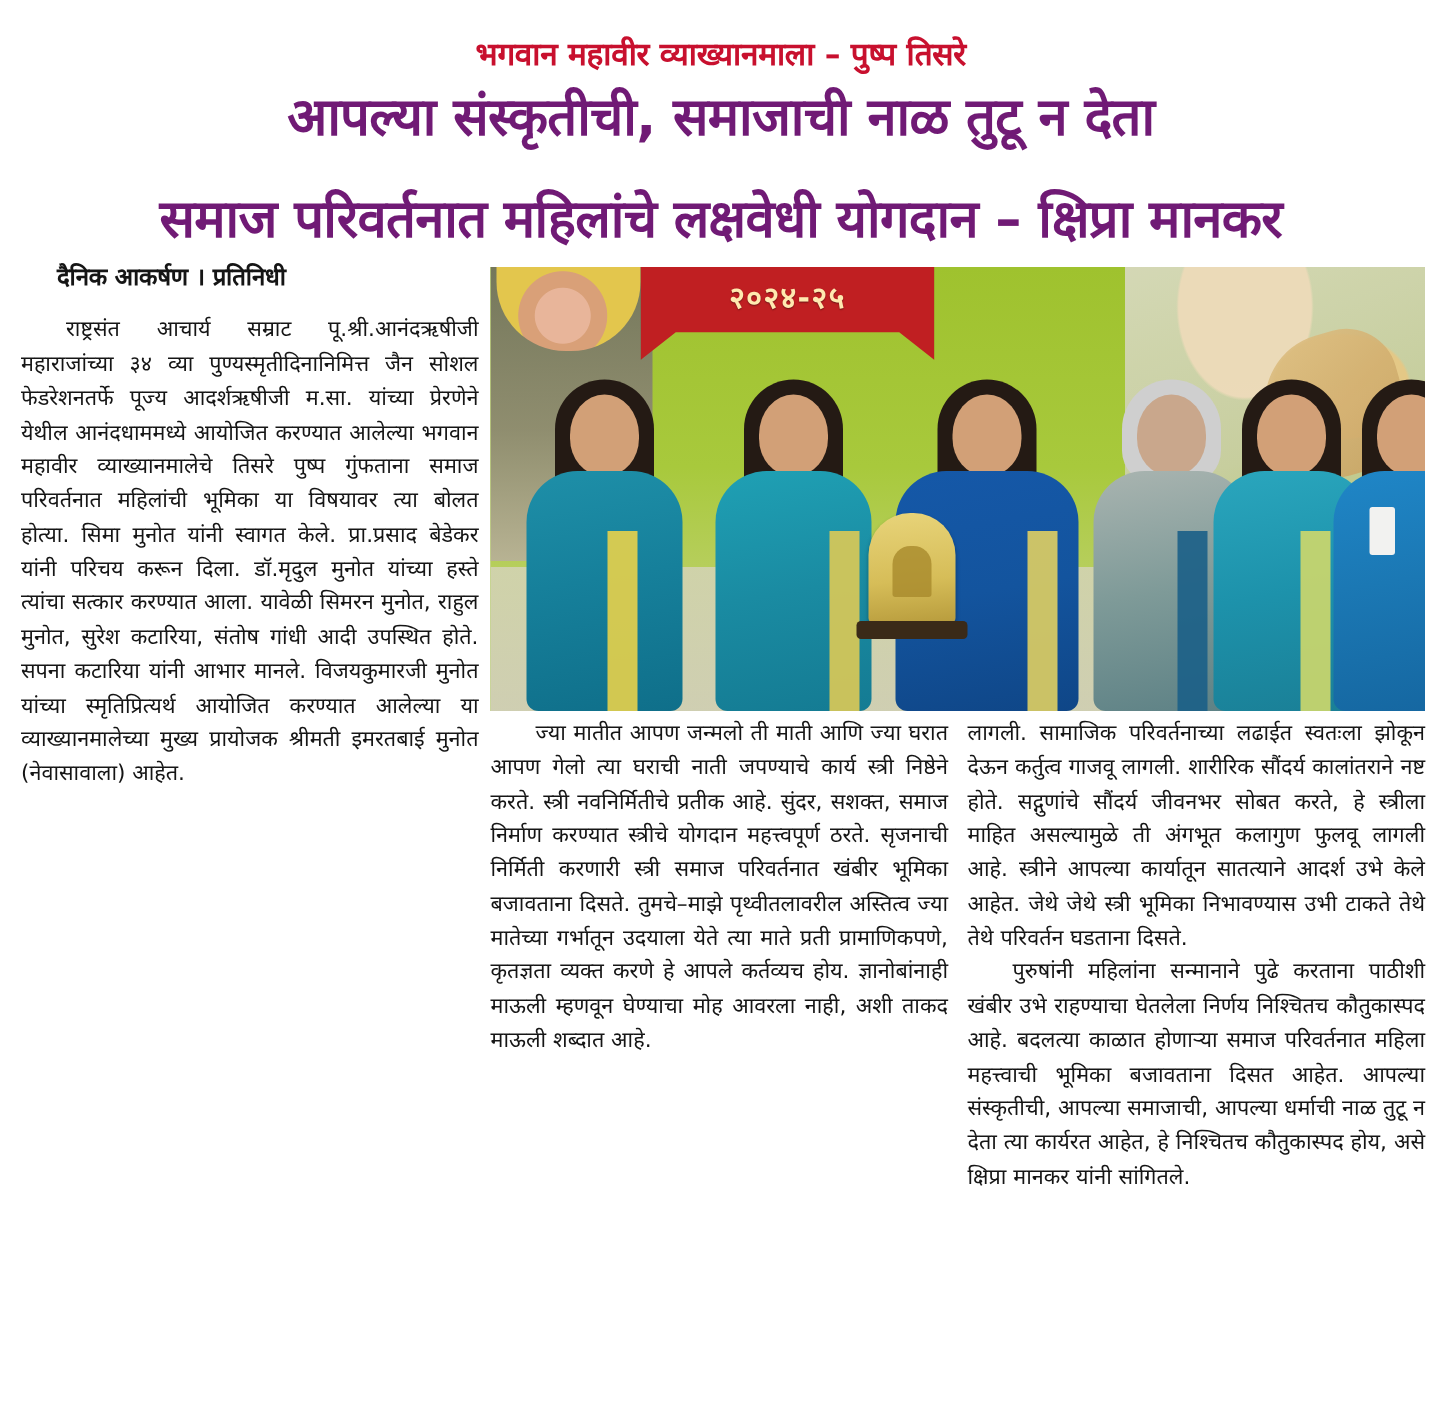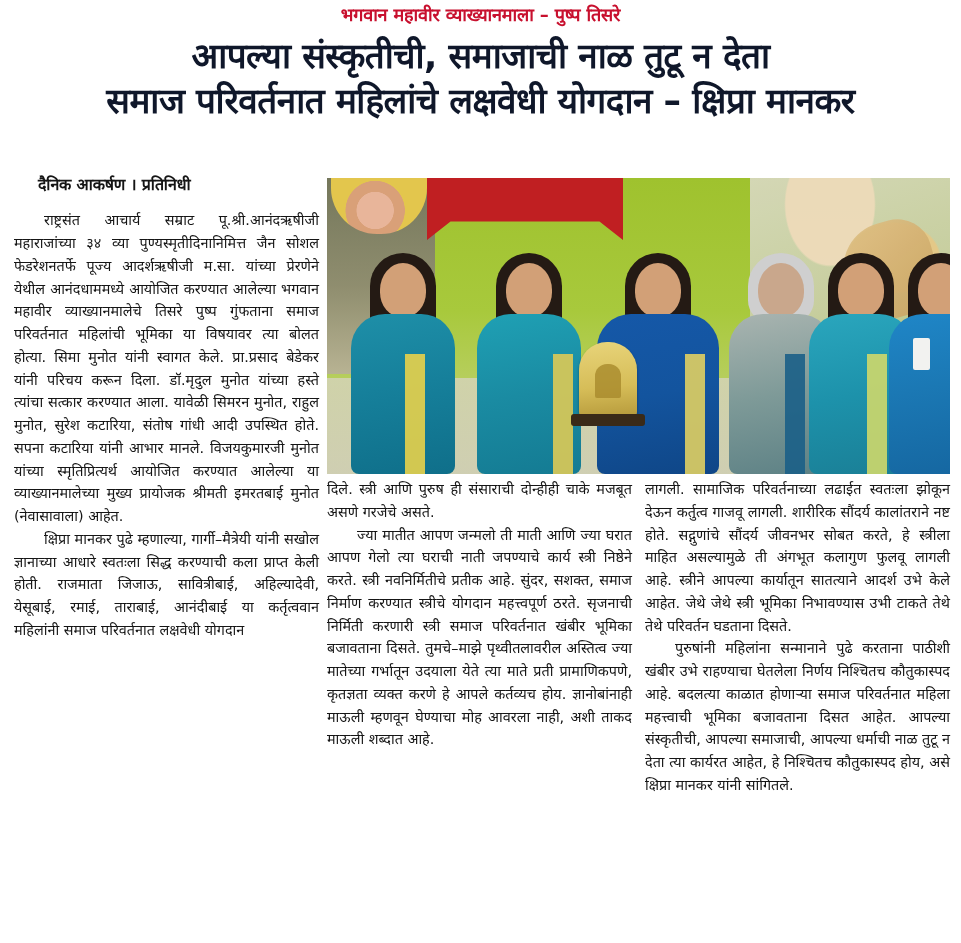--- a/index.html
+++ b/index.html
@@ -21,46 +21,47 @@
     height: 943px;
     position: relative;
     box-sizing: border-box;
   }
 
   
   .kicker {
     text-align: center;
     color: #c8102e;
     font-weight: bold;
-    font-size: 18px;
+    font-size: 21px;
     letter-spacing: -0.2px;
     line-height: 1.2;
-    padding-top: 4px;
+    padding-top: 24px;
     font-family: "DejaVu Sans", sans-serif;
   }
 
   .headline {
     text-align: center;
-    color: #0f172a;
+    color: #701a75;
     font-weight: bold;
     font-family: "DejaVu Sans", sans-serif;
     letter-spacing: -0.5px;
   }
   .headline .hl-line {
     display: block;
     white-space: nowrap;
   }
   .hl1 {
     font-size: 35px;
     line-height: 1.32;
     padding-top: 7px;
   }
   .hl2 {
     font-size: 35px;
     line-height: 1.3;
+    margin-top: 23px;
   }
 
   
   .body-area {
     position: absolute;
     left: 0;
     top: 172px;
     width: 961px;
     height: 771px;
   }
@@ -322,20 +323,21 @@
     <div class="photo">
       <div class="photo-inner">
         <div class="wall"></div>
         <div class="wall-left-panel"></div>
         <div class="poster"></div>
         <div class="mural">
           <div class="mural-hand"></div>
         </div>
         <div class="wheel"></div>
         <div class="banner"></div>
+        <div class="banner-year">२०२४-२५</div>
         <div class="floor"></div>
 
         <div class="people">
           <div class="person pA">
             <div class="p-hair"></div>
             <div class="p-head"></div>
             <div class="p-body"></div>
             <div class="p-sash"></div>
           </div>
           <div class="person pB">
@@ -374,27 +376,25 @@
           </div>
           <div class="phone"></div>
         </div>
       </div>
     </div>
 
     <div class="col col1">
       <div class="byline">दैनिक आकर्षण । प्रतिनिधी</div>
       <div class="colbody">
         <p>राष्ट्रसंत आचार्य सम्राट पू.श्री.आनंदऋषीजी महाराजांच्या ३४ व्या पुण्यस्मृतीदिनानिमित्त जैन सोशल फेडरेशनतर्फे पूज्य आदर्शऋषीजी म.सा. यांच्या प्रेरणेने येथील आनंदधाममध्ये आयोजित करण्यात आलेल्या भगवान महावीर व्याख्यानमालेचे तिसरे पुष्प गुंफताना समाज परिवर्तनात महिलांची भूमिका या विषयावर त्या बोलत होत्या. सिमा मुनोत यांनी स्वागत केले. प्रा.प्रसाद बेडेकर यांनी परिचय करून दिला. डॉ.मृदुल मुनोत यांच्या हस्ते त्यांचा सत्कार करण्यात आला. यावेळी सिमरन मुनोत, राहुल मुनोत, सुरेश कटारिया, संतोष गांधी आदी उपस्थित होते. सपना कटारिया यांनी आभार मानले. विजयकुमारजी मुनोत यांच्या स्मृतिप्रित्यर्थ आयोजित करण्यात आलेल्या या व्याख्यानमालेच्या मुख्य प्रायोजक श्रीमती इमरतबाई मुनोत (नेवासावाला) आहेत.</p>
-        <p>क्षिप्रा मानकर पुढे म्हणाल्या, गार्गी–मैत्रेयी यांनी सखोल ज्ञानाच्या आधारे स्वतःला सिद्ध करण्याची कला प्राप्त केली होती. राजमाता जिजाऊ, सावित्रीबाई, अहिल्यादेवी, येसूबाई, रमाई, ताराबाई, आनंदीबाई या कर्तृत्ववान महिलांनी समाज परिवर्तनात लक्षवेधी योगदान</p>
       </div>
     </div>
 
     <div class="col col2">
       <div class="colbody">
-        <p class="no-indent">दिले. स्त्री आणि पुरुष ही संसाराची दोन्हीही चाके मजबूत असणे गरजेचे असते.</p>
         <p>ज्या मातीत आपण जन्मलो ती माती आणि ज्या घरात आपण गेलो त्या घराची नाती जपण्याचे कार्य स्त्री निष्ठेने करते. स्त्री नवनिर्मितीचे प्रतीक आहे. सुंदर, सशक्त, समाज निर्माण करण्यात स्त्रीचे योगदान महत्त्वपूर्ण ठरते. सृजनाची निर्मिती करणारी स्त्री समाज परिवर्तनात खंबीर भूमिका बजावताना दिसते. तुमचे–माझे पृथ्वीतलावरील अस्तित्व ज्या मातेच्या गर्भातून उदयाला येते त्या माते प्रती प्रामाणिकपणे, कृतज्ञता व्यक्त करणे हे आपले कर्तव्यच होय. ज्ञानोबांनाही माऊली म्हणवून घेण्याचा मोह आवरला नाही, अशी ताकद माऊली शब्दात आहे.</p>
       </div>
     </div>
 
     <div class="col col3">
       <div class="colbody">
         <p class="no-indent">लागली. सामाजिक परिवर्तनाच्या लढाईत स्वतःला झोकून देऊन कर्तुत्व गाजवू लागली. शारीरिक सौंदर्य कालांतराने नष्ट होते. सद्गुणांचे सौंदर्य जीवनभर सोबत करते, हे स्त्रीला माहित असल्यामुळे ती अंगभूत कलागुण फुलवू लागली आहे. स्त्रीने आपल्या कार्यातून सातत्याने आदर्श उभे केले आहेत. जेथे जेथे स्त्री भूमिका निभावण्यास उभी टाकते तेथे तेथे परिवर्तन घडताना दिसते.</p>
         <p>पुरुषांनी महिलांना सन्मानाने पुढे करताना पाठीशी खंबीर उभे राहण्याचा घेतलेला निर्णय निश्चितच कौतुकास्पद आहे. बदलत्या काळात होणाऱ्या समाज परिवर्तनात महिला महत्त्वाची भूमिका बजावताना दिसत आहेत. आपल्या संस्कृतीची, आपल्या समाजाची, आपल्या धर्माची नाळ तुटू न देता त्या कार्यरत आहेत, हे निश्चितच कौतुकास्पद होय, असे क्षिप्रा मानकर यांनी सांगितले.</p>
       </div>
     </div>

